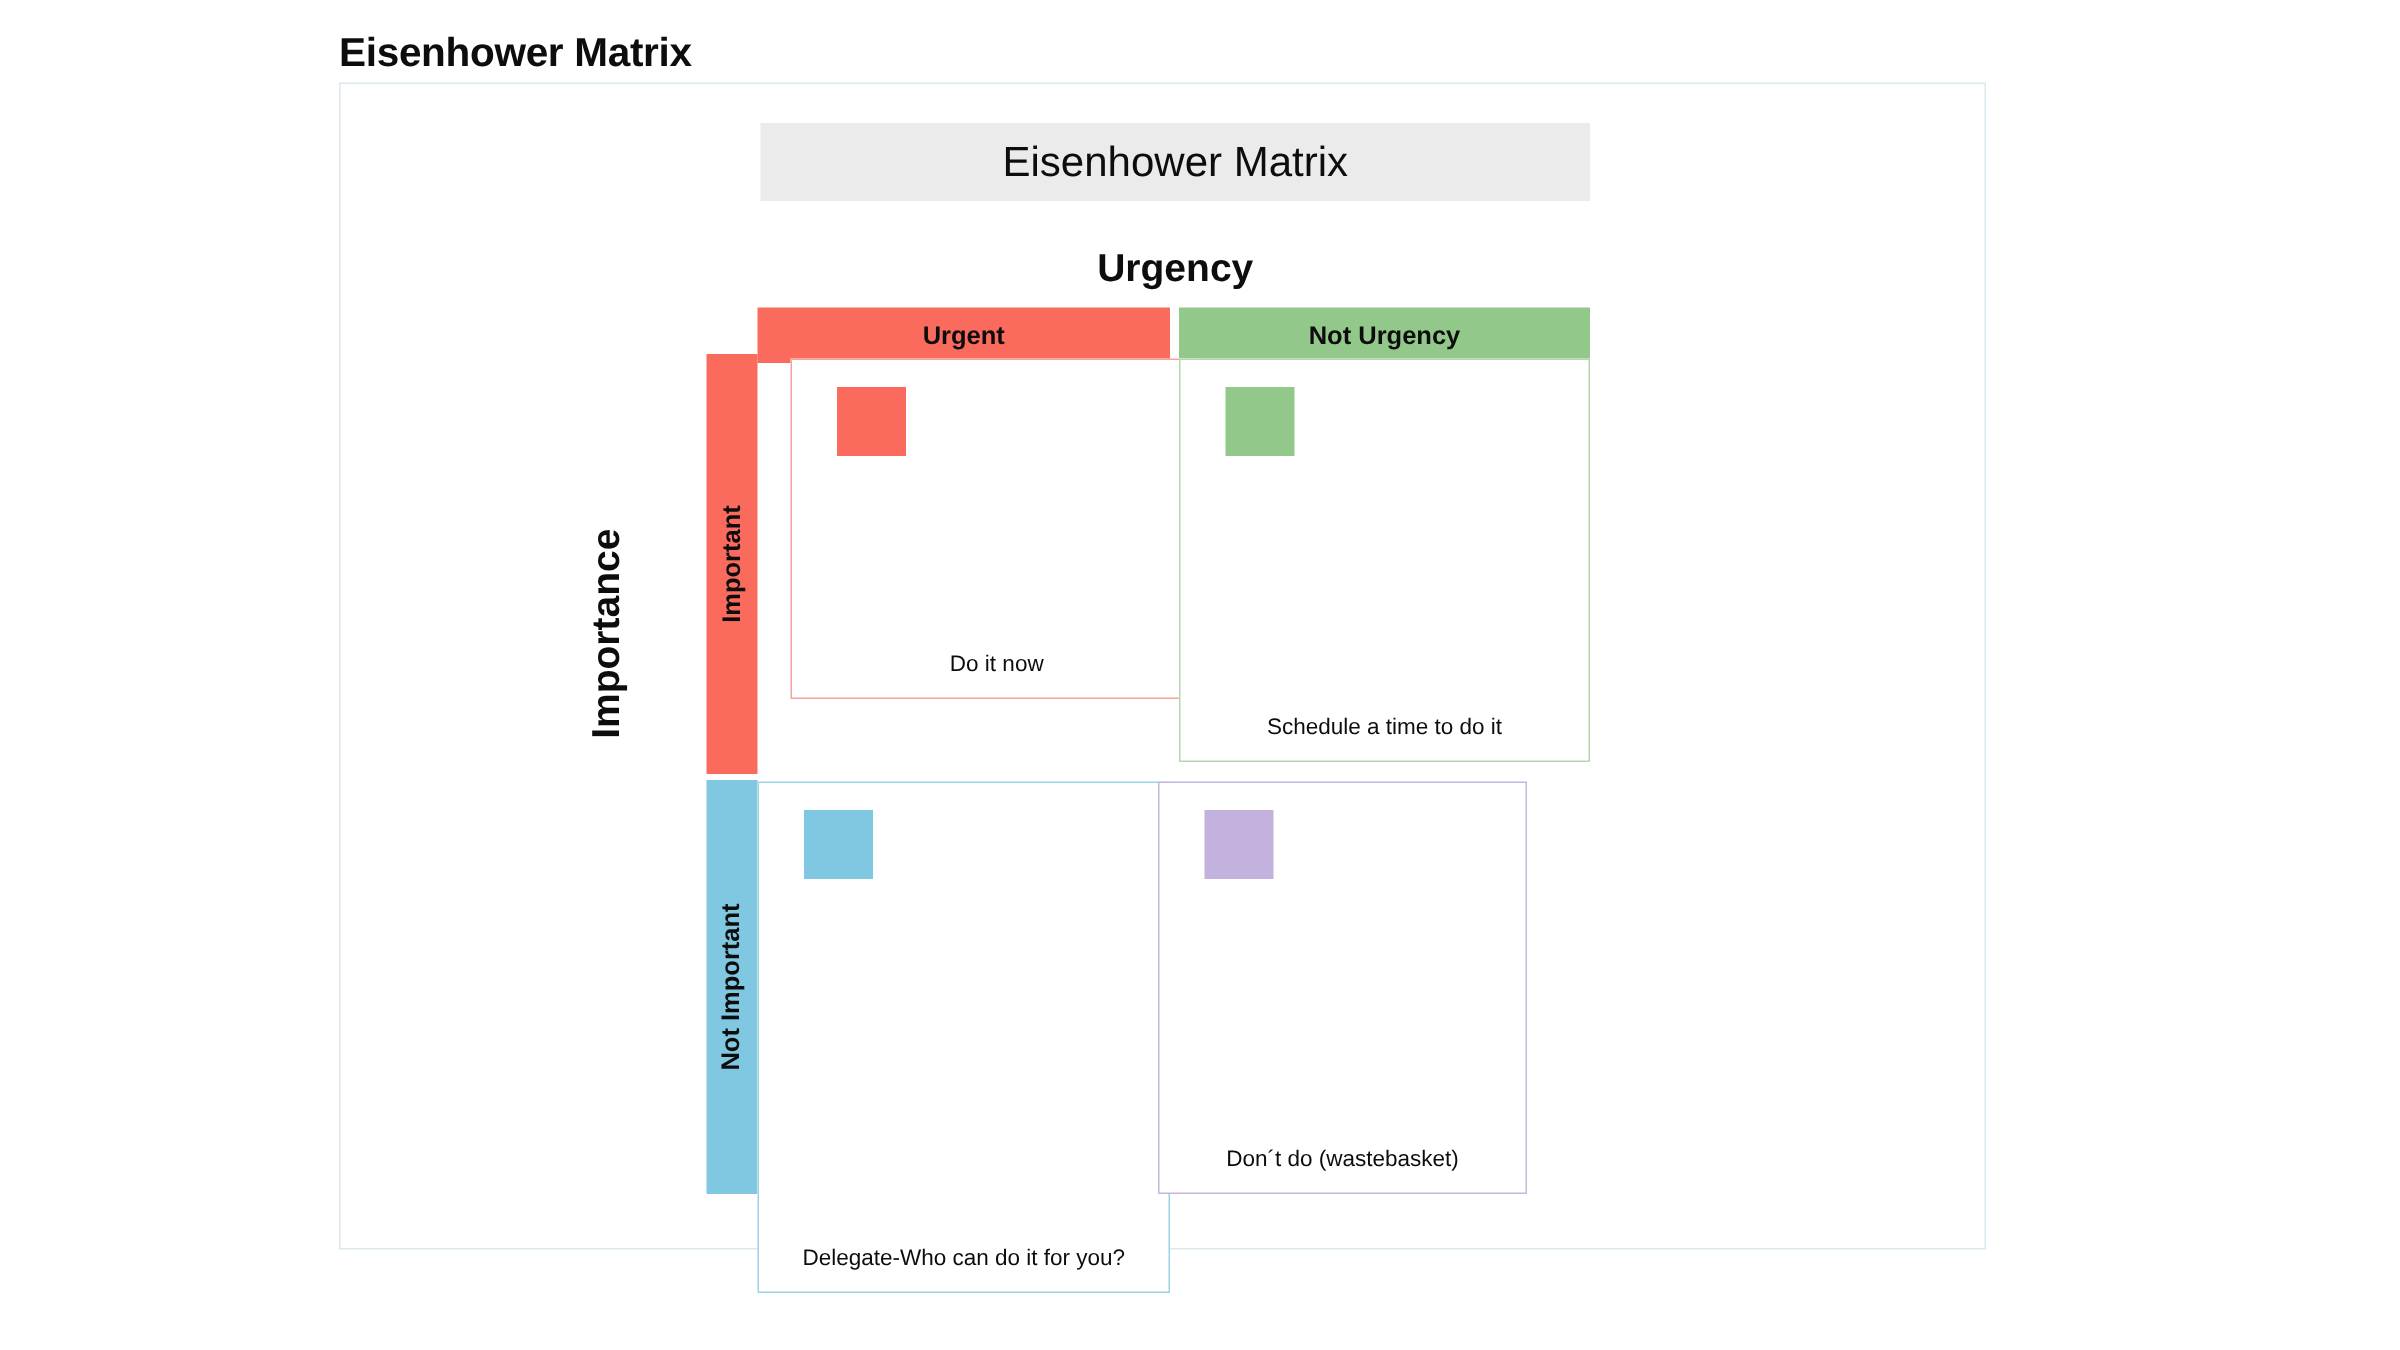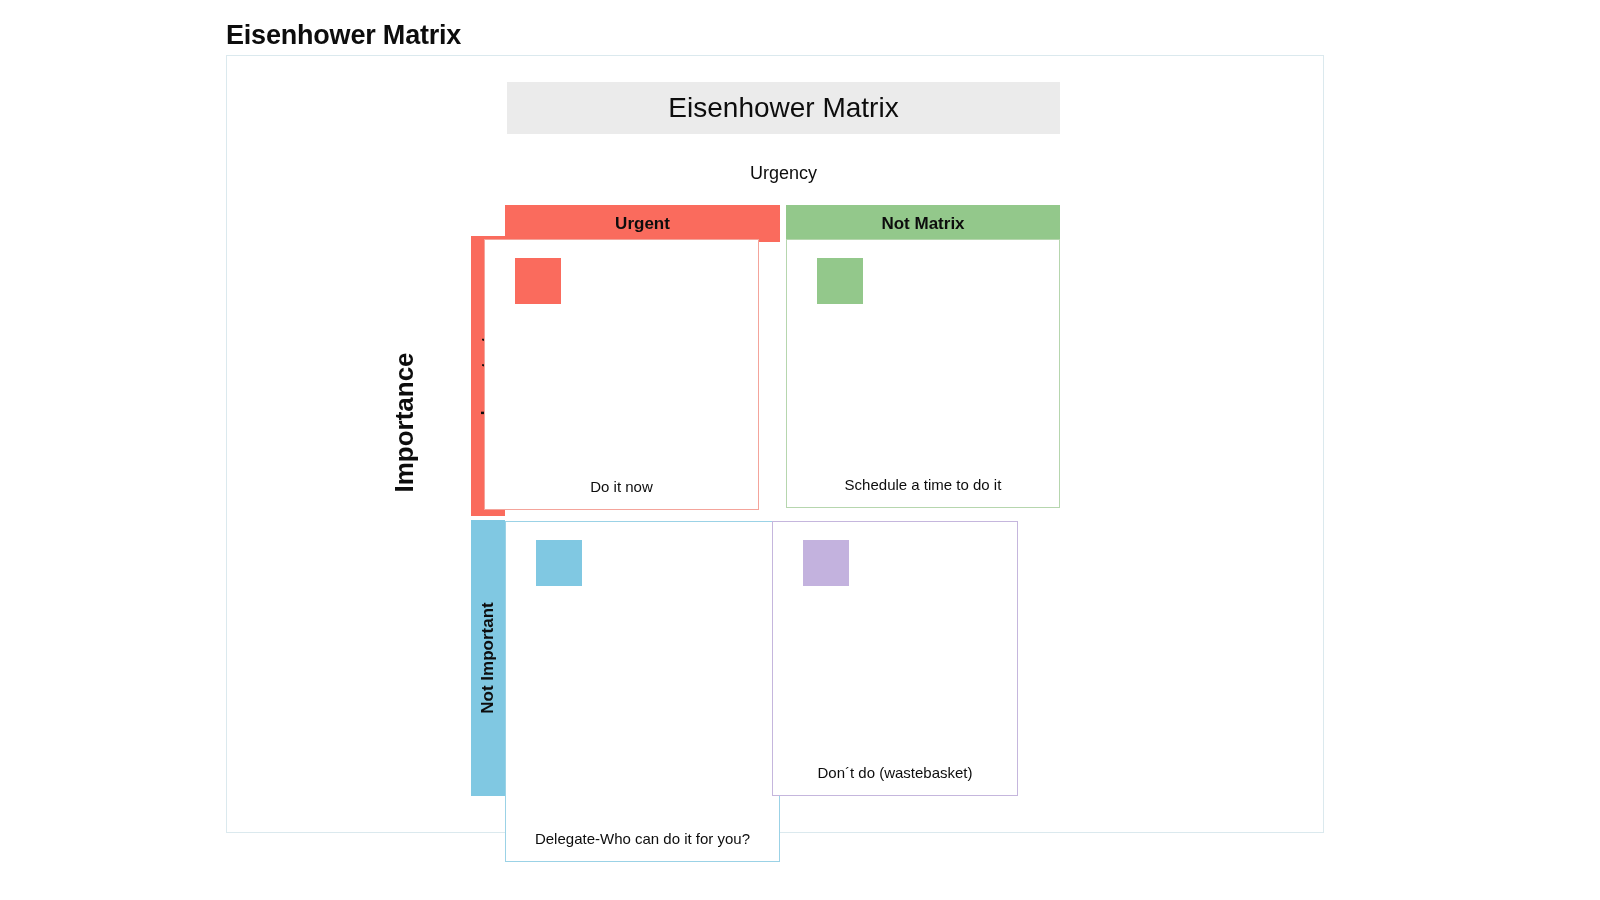--- a/index.html
+++ b/index.html
@@ -57,22 +57,22 @@
     box-sizing: border-box;
   }
 
   
   .axis-x-label {
     position: absolute;
     left: 507px;
     top: 163px;
     width: 553px;
     text-align: center;
-    font-size: 18px;
-    font-weight: 400;
+    font-size: 26px;
+    font-weight: 700;
     color: #0d0d0d;
   }
   .axis-y-label {
     position: absolute;
     left: 404px;
     top: 425px;
     width: 260px;
     text-align: center;
     font-size: 26px;
     font-weight: 700;
@@ -137,21 +137,21 @@
     left: 0;
     right: 0;
     bottom: 14px;
     text-align: center;
     font-size: 15px;
     font-weight: 400;
     color: #0d0d0d;
     white-space: nowrap;
   }
 
-  .quadrant.q1 { left: 484px; top: 239px; width: 275px; height: 271px; border: 1.5px solid #f4a49b; }
+  .quadrant.q1 { left: 527px; top: 239px; width: 275px; height: 227px; border: 1.5px solid #f4a49b; }
   .quadrant.q2 { left: 786px; top: 239px; width: 274px; height: 269px; border: 1.5px solid #b6d6ae; }
   .quadrant.q3 { left: 505px; top: 521px; width: 275px; height: 341px; border: 1.5px solid #9bd2e6; }
   .quadrant.q4 { left: 772px; top: 521px; width: 246px; height: 275px; border: 1.5px solid #c5b6dd; }
 
   .chip.red    { background: #fa6b5d; }
   .chip.green  { background: #93c88b; }
   .chip.blue   { background: #80c8e2; }
   .chip.purple { background: #c3b2de; }
 </style>
 </head>
@@ -162,21 +162,21 @@
 <div class="canvas-frame"></div>
 
 <div class="diagram-title">Eisenhower Matrix</div>
 
 <div class="axis-x-label">Urgency</div>
 
 <div class="axis-y-label">Importance</div>
 
 <div class="col-header urgent">Urgent</div>
 
-<div class="col-header not-urgent">Not Matrix</div>
+<div class="col-header not-urgent">Not Urgency</div>
 
 <div class="row-header important">
   <span class="rh-text">Important</span>
 </div>
 
 <div class="row-header not-important">
   <span class="rh-text">Not Important</span>
 </div>
 
 <div class="quadrant q1">

